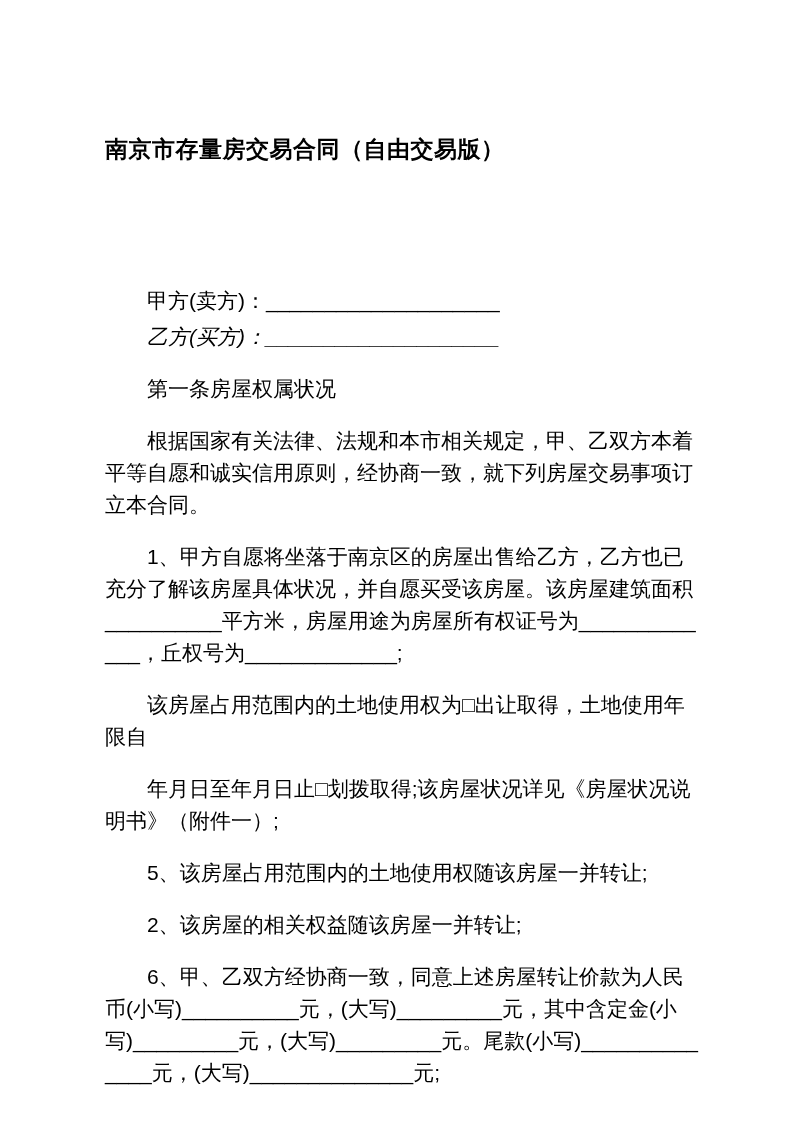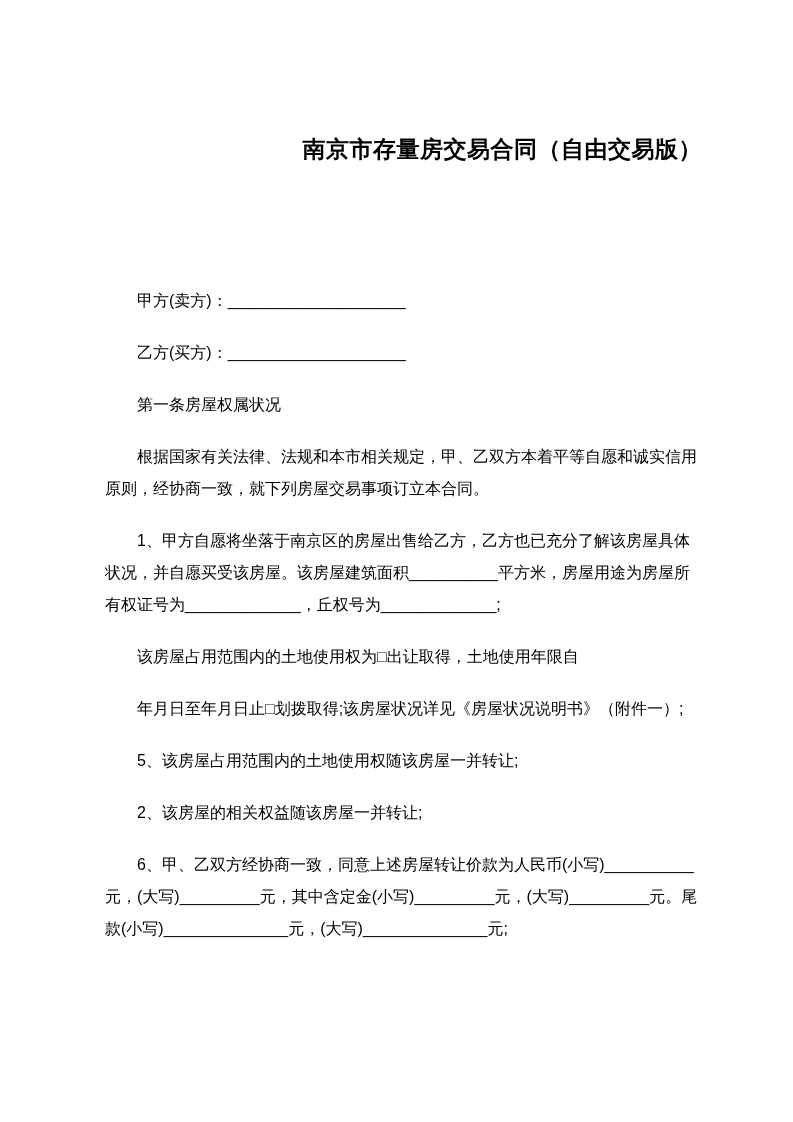--- a/index.html
+++ b/index.html
@@ -18,36 +18,37 @@
     overflow: hidden;
     font-family: "Liberation Sans", sans-serif;
     color: #000000;
   }
   .doc-title {
     margin: 0;
     padding-top: 133px;
     font-size: 23px;
     line-height: 32px;
     font-weight: 700;
-    text-align: right;
+    text-align: left;
     letter-spacing: 0.5px;
   }
   .para {
     margin: 20px 0 0 0;
-    font-size: 16px;
+    font-size: 21px;
     line-height: 32px;
     text-indent: 2em;
     word-break: break-all;
     white-space: normal;
   }
   .party-line {
     margin-top: 120px;
   }
   .party-line + .party-line {
-    margin-top: 20px;
+    margin-top: 4px;
+    font-style: italic;
   }
   .heading {
     font-weight: 400; 
   }
   .blank {
     letter-spacing: 0;
   }
 </style>
 </head>
 <body>

